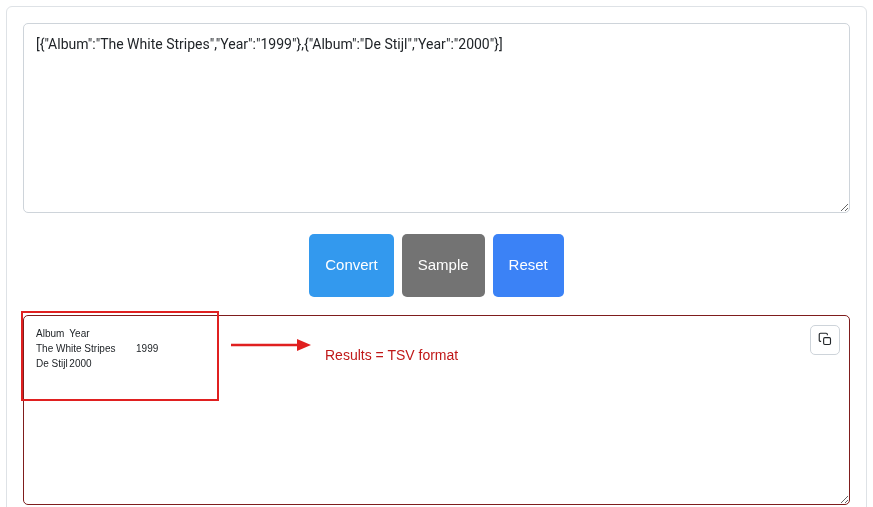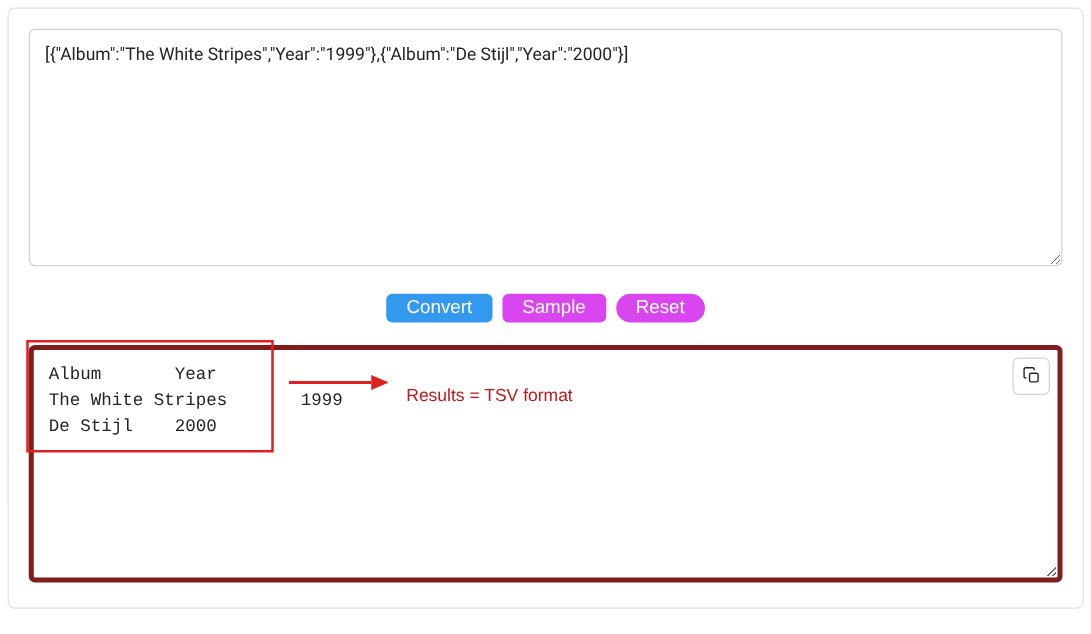--- a/index.html
+++ b/index.html
@@ -36,43 +36,43 @@
     .button-row {
       display: flex;
       justify-content: center;
       gap: 8px;
       margin: 18px 0;
     }
     .btn {
       display: inline-flex;
       align-items: center;
       justify-content: center;
-      padding: 0 16px;
+      padding: 20px 16px;
       font-size: 15px;
       font-weight: 400;
       color: #fff;
       border: none;
       border-radius: 5px;
       cursor: pointer;
       line-height: 1.5;
     }
     .btn-primary { background-color: #3399ee; }
-    .btn-success { background-color: #d946ef; }
-    .btn-warning { background-color: #d946ef; border-radius: 14px; }
+    .btn-success { background-color: #737373; }
+    .btn-warning { background-color: #3b82f6; }
     .output-wrapper {
       position: relative;
     }
     .output-textarea {
       width: 100%;
       height: 190px;
-      border: 4px solid #7f1d1d;
+      border: 1px solid #7f1d1d;
       border-radius: 5px;
       padding: 10px 12px;
-      font-family: Liberation Mono, monospace;
-      font-size: 14px;
+      font-family: Liberation Sans, sans-serif;
+      font-size: 10px;
       color: #212529;
       resize: both;
       line-height: 1.5;
       white-space: pre;
       tab-size: 12;
     }
     .copy-btn {
       position: absolute;
       top: 10px;
       right: 10px;

